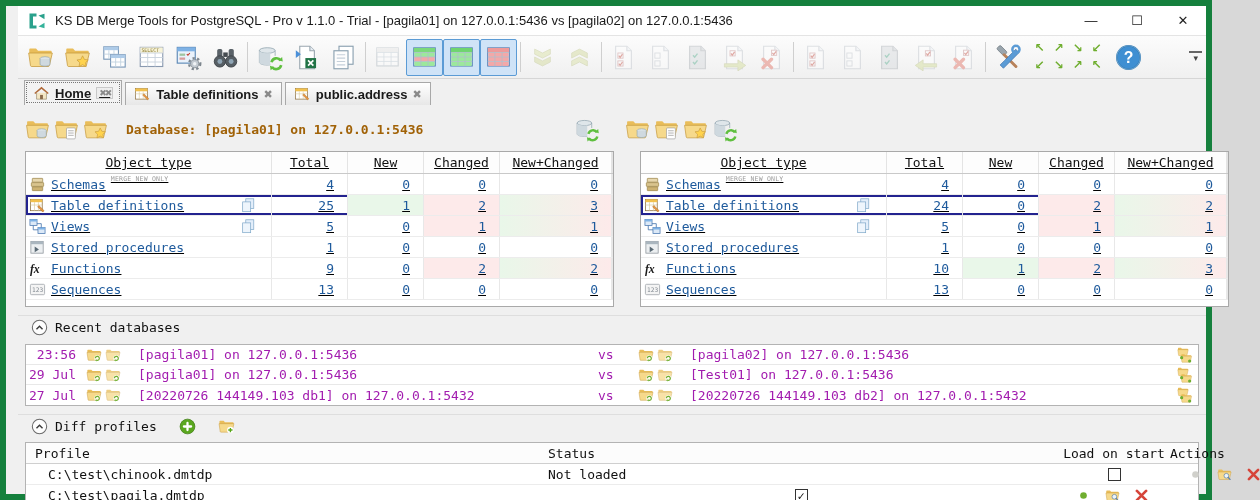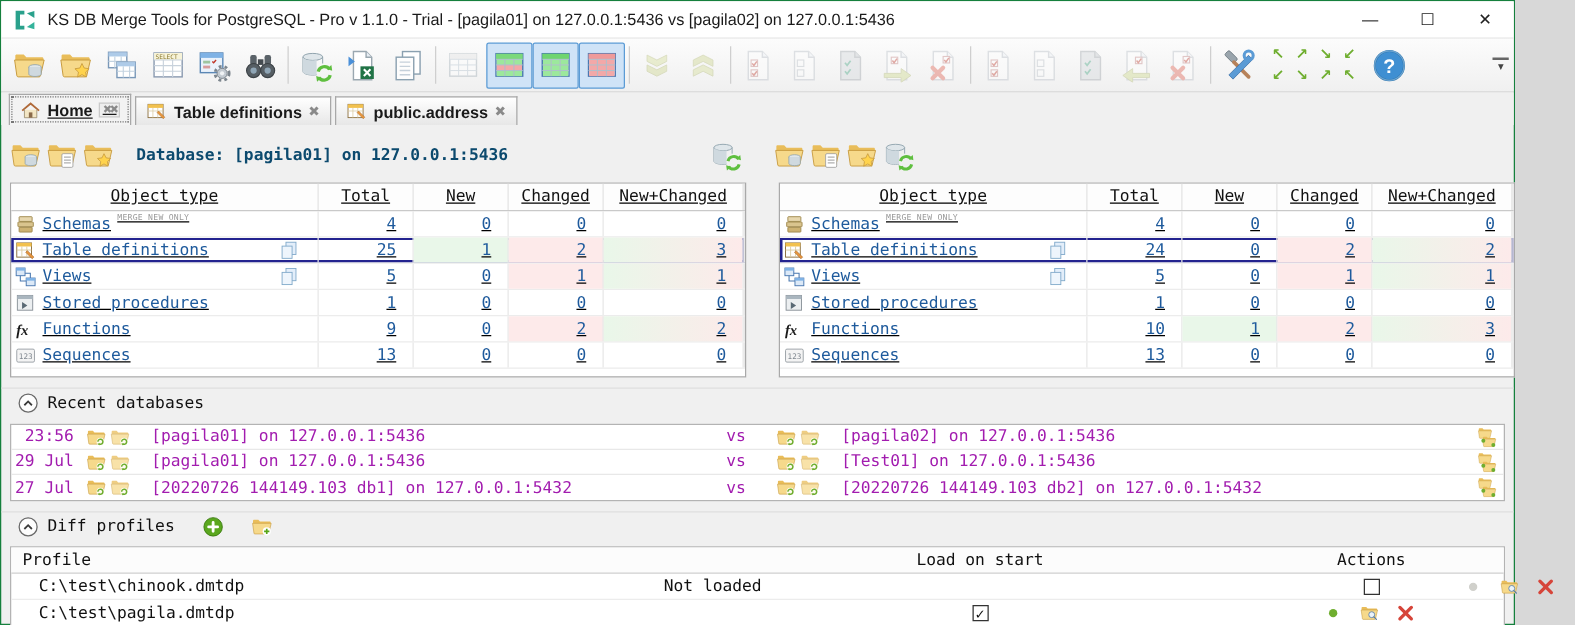--- a/index.html
+++ b/index.html
@@ -1,18 +1,18 @@
 <!DOCTYPE html>
 <html><head>
 <meta charset="utf-8">
 <style>
   * { box-sizing: border-box; margin: 0; padding: 0; }
   html,body { width:1260px; height:500px; overflow:hidden; background:#d8d8d8; }
-  .window { width:1212px; height:500px; border:1px solid #15803d; background:#f0f0f0;
-            font-family:"Liberation Sans", sans-serif; position:relative; }
+  .window { width:1212px; height:500px; border:6px solid #15803d; background:#f0f0f0;
+            font-family:"Liberation Sans", sans-serif; position:relative;padding-left:12px; }
 
   
   .titlebar { height:30px; background:#ffffff; display:flex; align-items:center; border-bottom:1px solid #e4e4e4; }
   .app-logo { width:20px; height:20px; margin:0 8px 0 9px; flex:0 0 auto; }
   .app-logo svg { width:20px; height:20px; display:block; }
   .title-text { font-size:13px; color:#1a1a1a; white-space:nowrap; }
   .win-controls { margin-left:auto; display:flex; height:100%; }
   .win-btn { width:46px; height:100%; display:flex; align-items:center; justify-content:center;
              font-size:13px; color:#222; cursor:default; }
 
@@ -39,21 +39,21 @@
   .tab .ic, .tab .ic svg { width:17px; height:17px; display:block; }
   .tab-close { color:#8a8a8a; font-weight:bold; font-size:11px; font-family:"DejaVu Sans", sans-serif; }
   .tab-close.all { font-size:9px; letter-spacing:-2px; border:1px solid #c9c9c9; background:#eee; padding:0 2px; }
 
   
   .content { padding-top:6px; }
   .panels-row { display:flex; padding:0 7px; gap:26px; height:36px; align-items:center; }
   .panel-header { width:610px; display:flex; align-items:center; gap:4px; }
   .ph-btn .ic, .ph-btn .ic svg { width:25px; height:25px; display:block; }
   .db-label { font-family:"DejaVu Sans Mono", monospace; font-size:13px; font-weight:bold;
-              color:#0c4a6e; margin-left:14px; flex:1; white-space:nowrap; }
+              color:#a16207; margin-left:14px; flex:1; white-space:nowrap; }
   .tables-row { display:flex; padding:0 7px; gap:26px; margin-top:4px;text-decoration:underline; }
   .obj-table { width:610px; height:156px; background:#fff; border:1px solid #a9a9a9; font-family:"DejaVu Sans Mono", monospace; }
   .ot-head, .ot-row { display:grid; grid-template-columns:246px 76px 76px 76px 112px 1fr; }
   .ot-head { height:22px; border-bottom:1px solid #c9c9c9; background:#fdfdfd; }
   .ot-head > div { font-size:13px; color:#111; display:flex; align-items:center; justify-content:center;
                    border-right:1px solid #e4e4e4; }
   .ot-row { height:21px; border-bottom:1px solid #ececec; position:relative; }
   .ot-row.sel { box-shadow:inset 0 0 0 2px #23238f; }
   .ot-cell { font-size:13px; display:flex; align-items:center; border-right:1px solid #e8e8e8; }
   .ot-name { padding-left:3px; gap:5px; color:#1e5a9c; }
@@ -1084,20 +1084,21 @@
             <path d="M2 8V5c0-.6.4-1 1-1h5l1.8 2H21c.6 0 1 .4 1 1v1.5H2z" fill="#e9bd5a"></path>
             <path d="M1.5 8h21l-2.6 11.2c-.1.5-.5.8-1 .8H4.1c-.5 0-.9-.3-1-.8L1.5 8z" fill="#f6d98b" stroke="#c79a3e" stroke-width="0.7"></path>
             <circle cx="17.5" cy="17" r="4.6" fill="#fff"></circle>
             <path d="M17.5 14v6M14.5 17h6" stroke="#57a618" stroke-width="1.9"></path>
           </svg>
         </span>
     </div>
     <div class="prof-table" id="prof-table">
         <div class="pf-head">
           <span class="h-profile">Profile</span>
+          <span class="h-status">Status</span>
           <span class="h-load">Load on start</span>
           <span class="h-actions">Actions</span>
         </div>
         <div class="pf-row">
           <span class="pf-profile">C:\test\chinook.dmtdp</span>
           <span class="pf-status">Not loaded</span>
           <span class="pf-load">
             <span class="cb"></span>
           </span>
           <span class="pf-actions">

